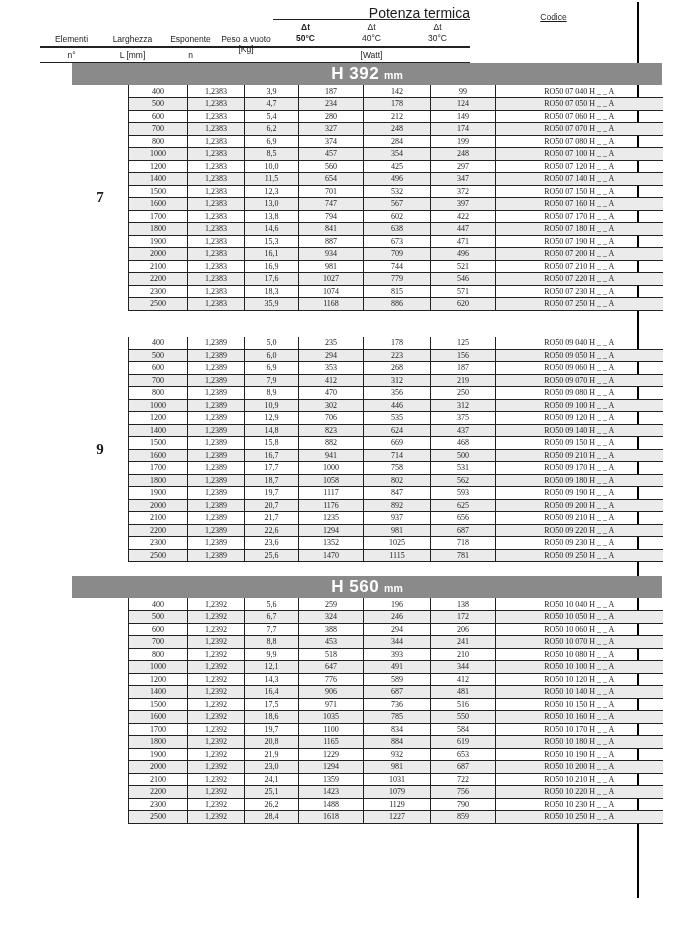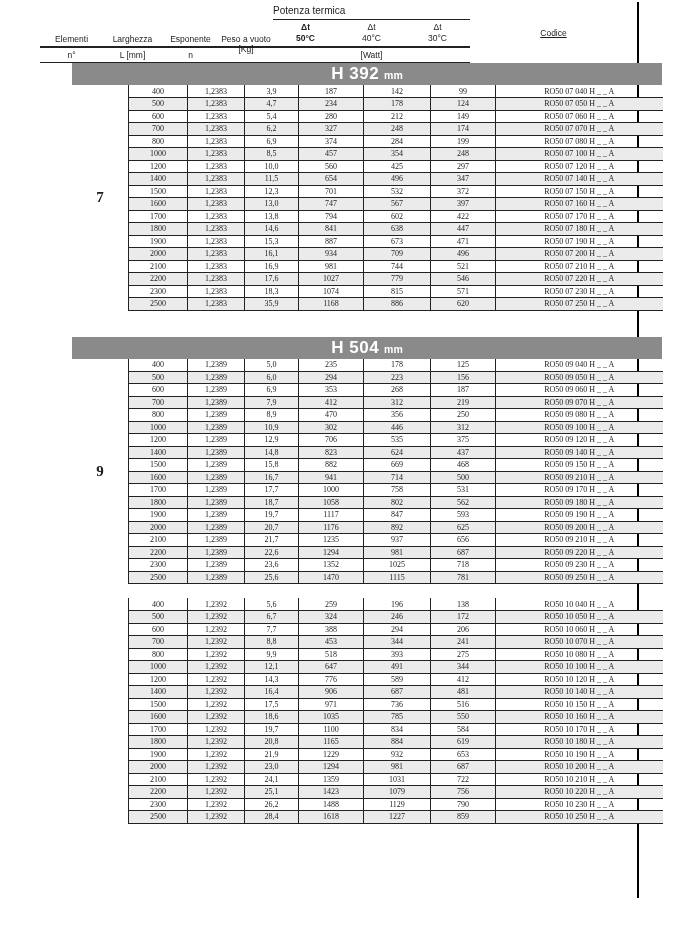--- a/index.html
+++ b/index.html
@@ -11,31 +11,31 @@
     --bar:#8a8a8a;
     --stripe:#ebebeb;
     --rule:#222222;
   }
 
   
   .page-rule { position:absolute; left:637px; top:2px; width:2px; height:896px; background:#000; }
 
   
   .thead { position:absolute; left:0; top:0; width:687px; height:63px; }
-  .pt-label { position:absolute; left:273px; top:5px; width:197px; text-align:left; font-size:10px; }
+  .pt-label { position:absolute; left:273px; top:5px; width:197px; text-align:right; font-size:14px; }
   .pt-line  { position:absolute; left:273px; top:19px; width:197px; height:1px; background:var(--rule); }
   .hcol { position:absolute; font-size:8.5px; text-align:center; }
   .h-elementi  { left:40px;  width:63px; top:34px; }
   .h-larghezza { left:103px; width:59px; top:34px; }
   .h-esponente { left:162px; width:57px; top:34px; }
   .h-peso      { left:219px; width:54px; top:34px; }
   .h-dt50 { left:273px; width:65px; top:22px; line-height:11px; font-weight:bold; }
   .h-dt40 { left:338px; width:67px; top:22px; line-height:11px; }
   .h-dt30 { left:405px; width:65px; top:22px; line-height:11px; }
-  .h-codice { left:470px; width:167px; top:28px;text-decoration:underline; }
+  .h-codice { left:470px; width:167px; top:12px;text-decoration:underline; }
   .hline-thick { position:absolute; left:40px; top:46px; width:430px; height:2px; background:var(--rule); }
   .s-elementi  { left:40px;  width:63px; top:50px; }
   .s-larghezza { left:103px; width:59px; top:50px; }
   .s-esponente { left:162px; width:57px; top:50px; }
   .s-peso      { left:219px; width:54px; top:44px; }
   .s-watt      { left:338px; width:67px; top:50px; }
   .hline-thin { position:absolute; left:40px; top:62px; width:430px; height:1px; background:var(--rule); }
 
   
   .sections { position:absolute; left:0; top:63px; width:687px;padding-left:25px; }
@@ -285,23 +285,20 @@
     <td>886</td>
     <td>620</td>
     <td>RO50 07 250 H _ _ A</td>
   </tr>
 </tbody>
       </table>
     </div>
   </section>
 
   <section class="section gap2">
-    <div class="bar">
-      <span class="bar-h">H 504</span><span class="bar-mm">mm</span>
-    </div>
     <div class="sbody">
       <div class="elementi">9</div>
       <table class="data">
         <colgroup>
           <col class="c1">
             <col class="c2">
             <col class="c3">
             <col class="c4">
           <col class="c5">
             <col class="c6">
@@ -486,20 +483,23 @@
     <td>1115</td>
     <td>781</td>
     <td>RO50 09 250 H _ _ A</td>
   </tr>
 </tbody>
       </table>
     </div>
   </section>
 
   <section class="section">
+    <div class="bar">
+      <span class="bar-h">H 560</span><span class="bar-mm">mm</span>
+    </div>
     <div class="sbody">
       <table class="data">
         <colgroup>
           <col class="c1">
             <col class="c2">
             <col class="c3">
             <col class="c4">
           <col class="c5">
             <col class="c6">
             <col class="c7">
@@ -544,21 +544,21 @@
     <td>241</td>
     <td>RO50 10 070 H _ _ A</td>
   </tr>
 
   <tr>
     <td>800</td>
     <td>1,2392</td>
     <td>9,9</td>
     <td>518</td>
     <td>393</td>
-    <td>275</td>
+    <td>210</td>
     <td>RO50 10 080 H _ _ A</td>
   </tr>
 
   <tr>
     <td>1000</td>
     <td>1,2392</td>
     <td>12,1</td>
     <td>647</td>
     <td>491</td>
     <td>344</td>

